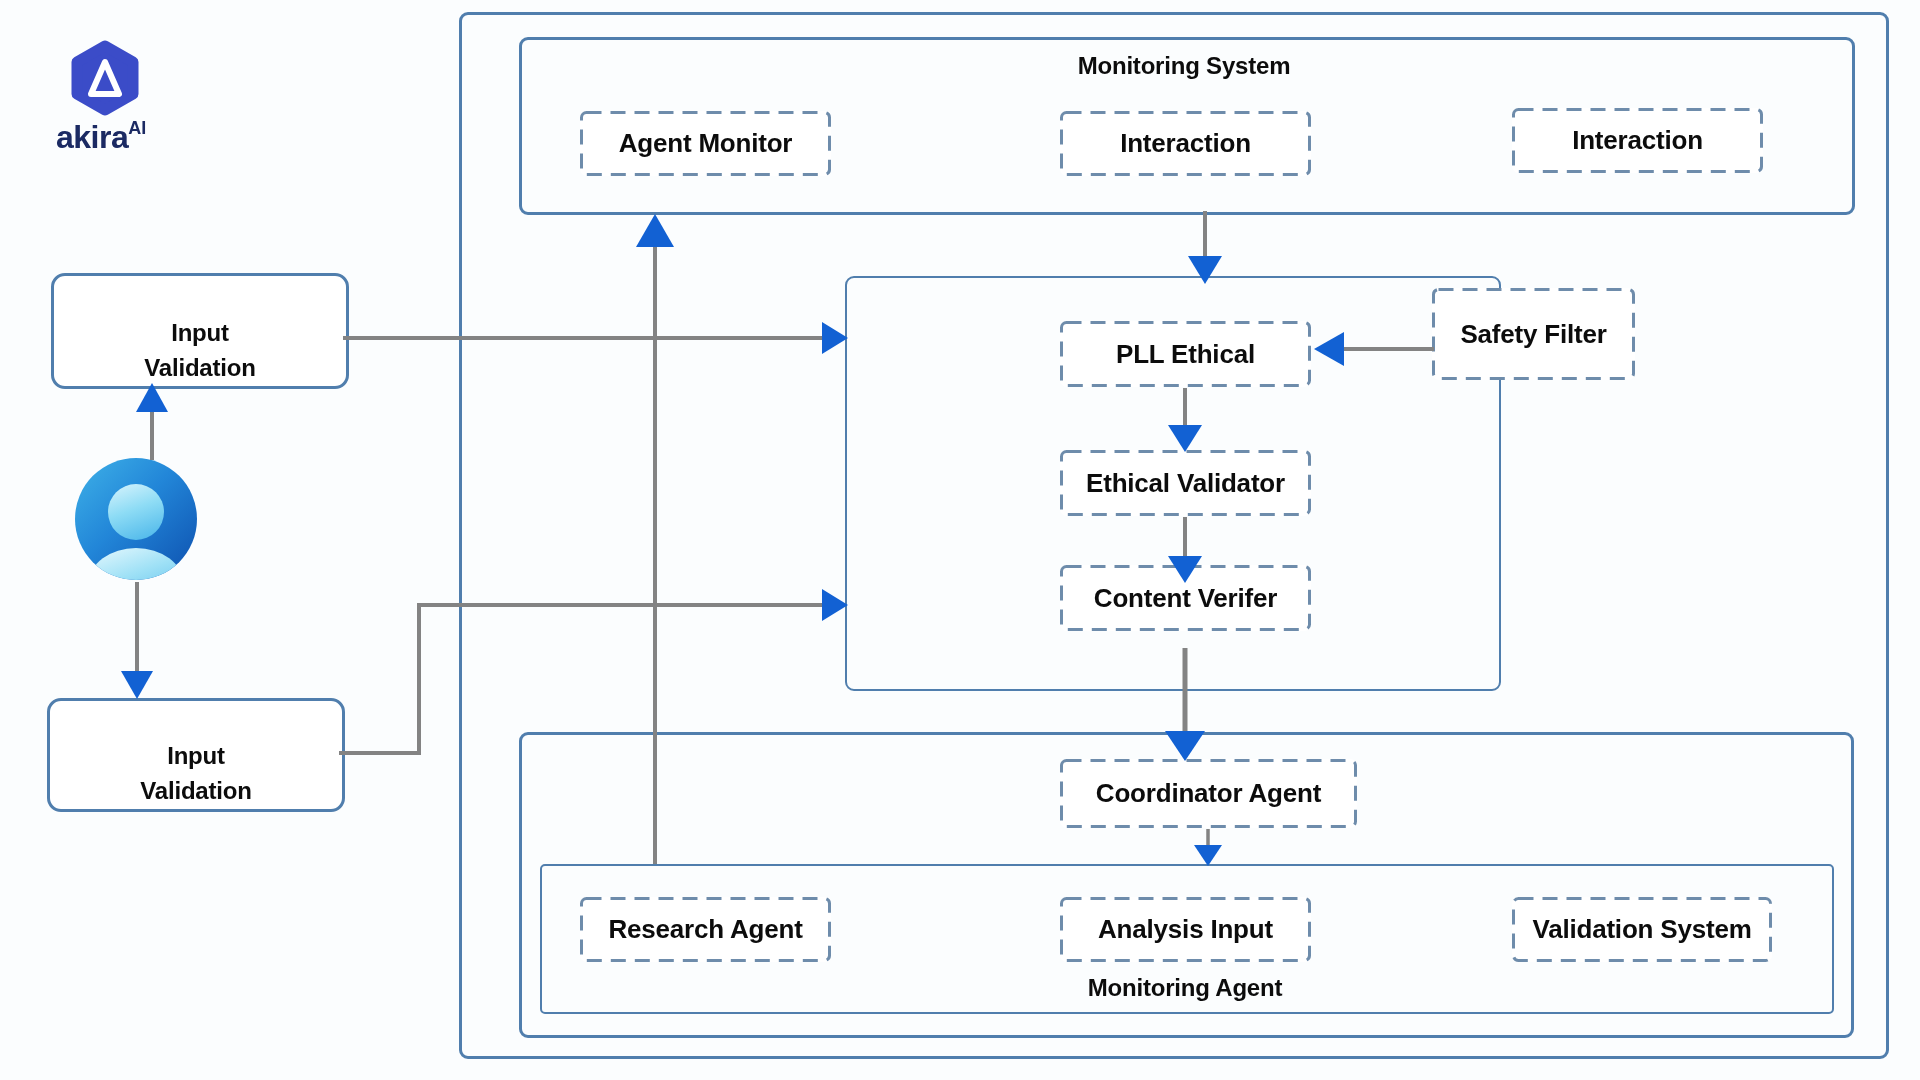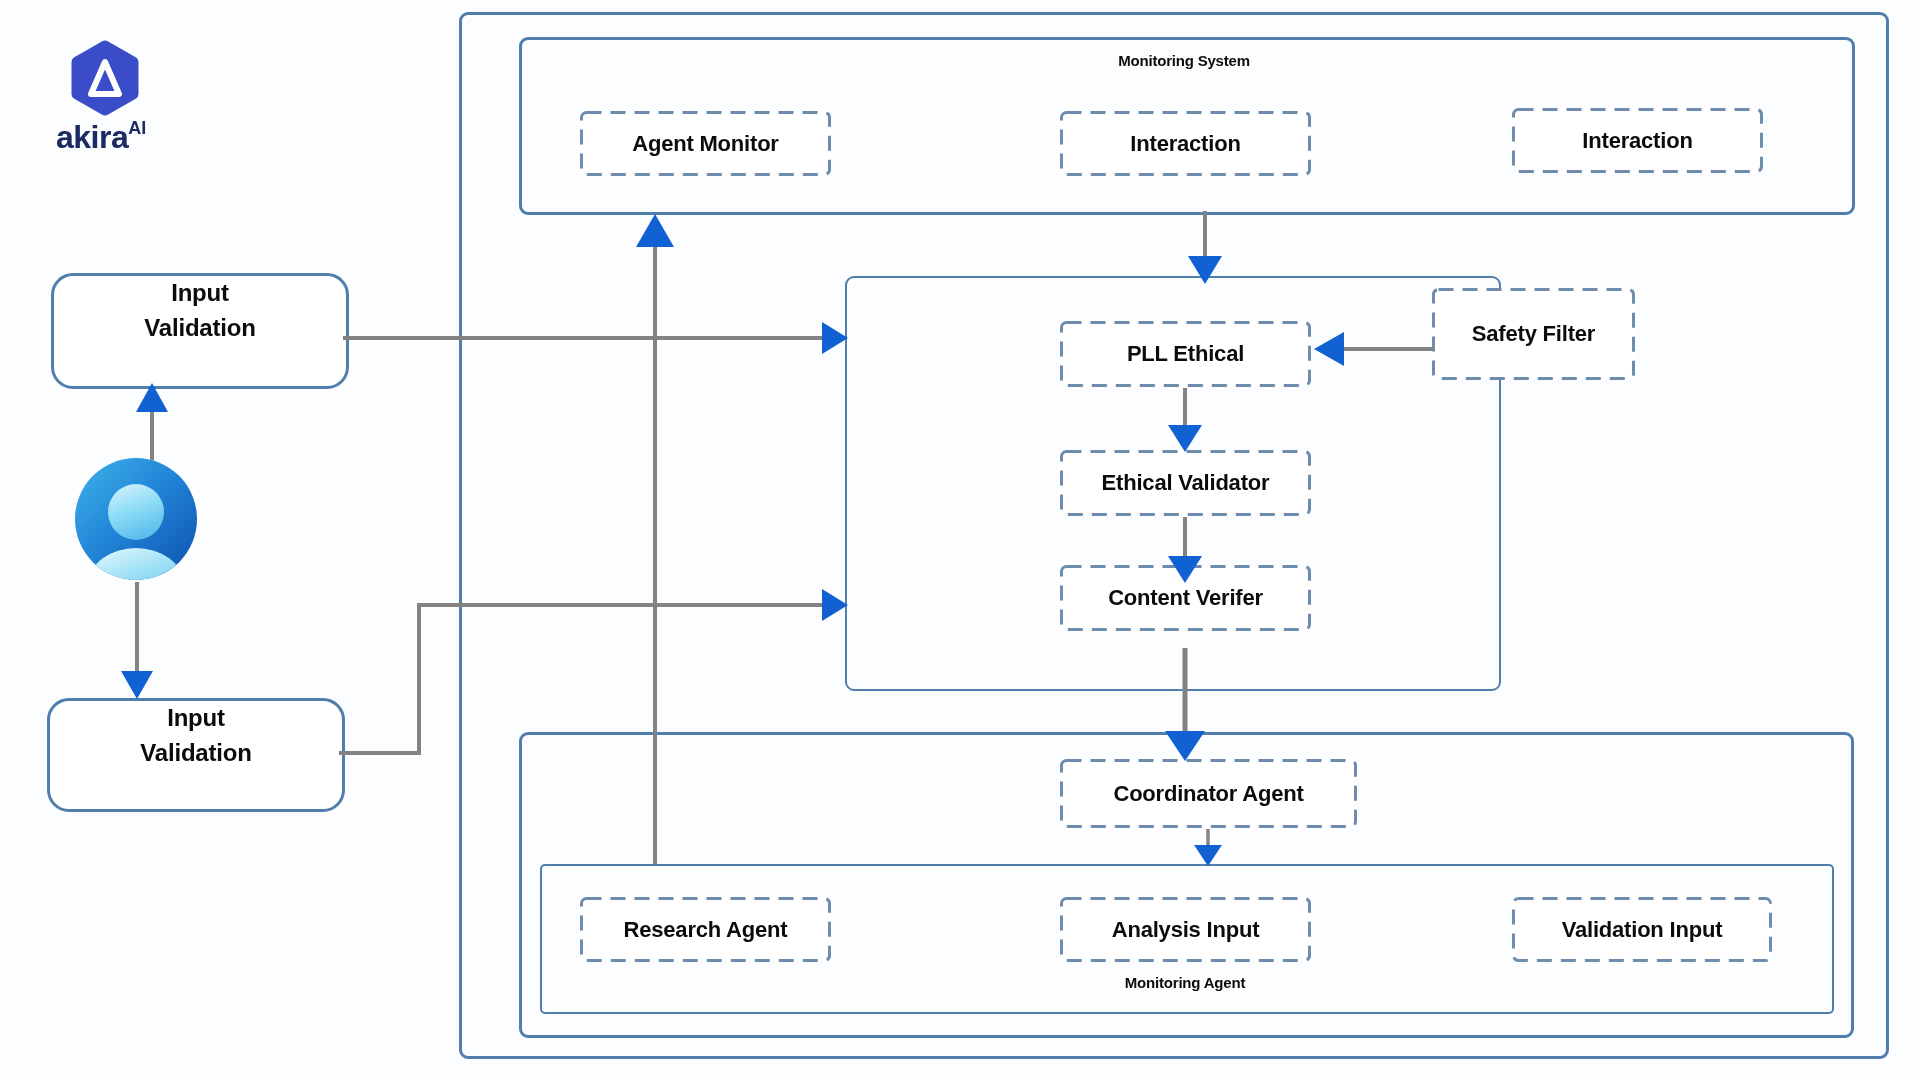--- a/index.html
+++ b/index.html
@@ -9,37 +9,37 @@
     font-family:"Liberation Sans",sans-serif;
     color:#0c0c0c;
   }
   
   .container{
     position:absolute;border:3px solid #507ead;border-radius:9px;
     background:transparent;z-index:1;
   }
   
   .solid-node{
-    position:absolute;border:3px solid #507ead;border-radius:22px;
+    position:absolute;border:3px solid #507ead;border-radius:14px;
     background:#ffffff;z-index:2;
-    display:flex;align-items:flex-start;justify-content:center;text-align:center;
+    display:flex;align-items:flex-end;justify-content:center;text-align:center;
     font-weight:bold;font-size:24px;letter-spacing:-0.2px;line-height:1.45;
   }
   
   .dashed-node{
     position:absolute;background:#ffffff;z-index:2;border-radius:7px;
     display:flex;align-items:center;justify-content:center;text-align:center;
-    font-weight:bold;font-size:22px;letter-spacing:-0.2px;
+    font-weight:bold;font-size:26px;letter-spacing:-0.2px;
   }
   .dashed-node .lbl{position:relative;z-index:2;padding:0 6px;}
   .dashsvg{position:absolute;inset:0;z-index:1;}
   .dashsvg rect{fill:none;stroke:#6e8cab;stroke-width:3;stroke-dasharray:15 9;}
   .section-title{
     position:absolute;z-index:2;text-align:center;
-    font-weight:bold;font-size:15px;letter-spacing:-0.2px;
+    font-weight:bold;font-size:24px;letter-spacing:-0.2px;
   }
   
   #connectors{position:absolute;left:0;top:0;z-index:4;pointer-events:none;}
   #connectors line, #connectors polyline{stroke:#838383;stroke-width:4;fill:none;}
   #connectors polygon{fill:#1261d3;stroke:none;}
   
   .logo-wrap{position:absolute;left:56px;top:40px;width:180px;z-index:2;}
   .wordmark{font-weight:bold;font-size:32px;color:#1b2a63;letter-spacing:-0.5px;margin-top:-6px;}
   .wordmark sup{font-size:18px;font-weight:bold;vertical-align:14px;letter-spacing:0;text-align:right;}
   
@@ -136,21 +136,21 @@
       <rect x="1.5" y="1.5" width="248" height="62" rx="5"></rect>
     </svg>
   </div>
 <div class="dashed-node" style="left:1060px;top:897px;width:251px;height:65px;">
   <span class="lbl">Analysis Input</span>
 <svg width="251" height="65" class="dashsvg">
       <rect x="1.5" y="1.5" width="248" height="62" rx="5"></rect>
     </svg>
   </div>
 <div class="dashed-node" style="left:1512px;top:897px;width:260px;height:65px;">
-  <span class="lbl">Validation Input</span>
+  <span class="lbl">Validation System</span>
 <svg width="260" height="65" class="dashsvg">
       <rect x="1.5" y="1.5" width="257" height="62" rx="5"></rect>
     </svg>
   </div>
 
 <div class="solid-node" style="left:51px;top:273px;width:292px;height:110px;">
   <span style="display:inline-block;max-width:140px;">Input Validation</span>
 </div>
 <div class="solid-node" style="left:47px;top:698px;width:292px;height:108px;">
   <span style="display:inline-block;max-width:140px;">Input Validation</span>

